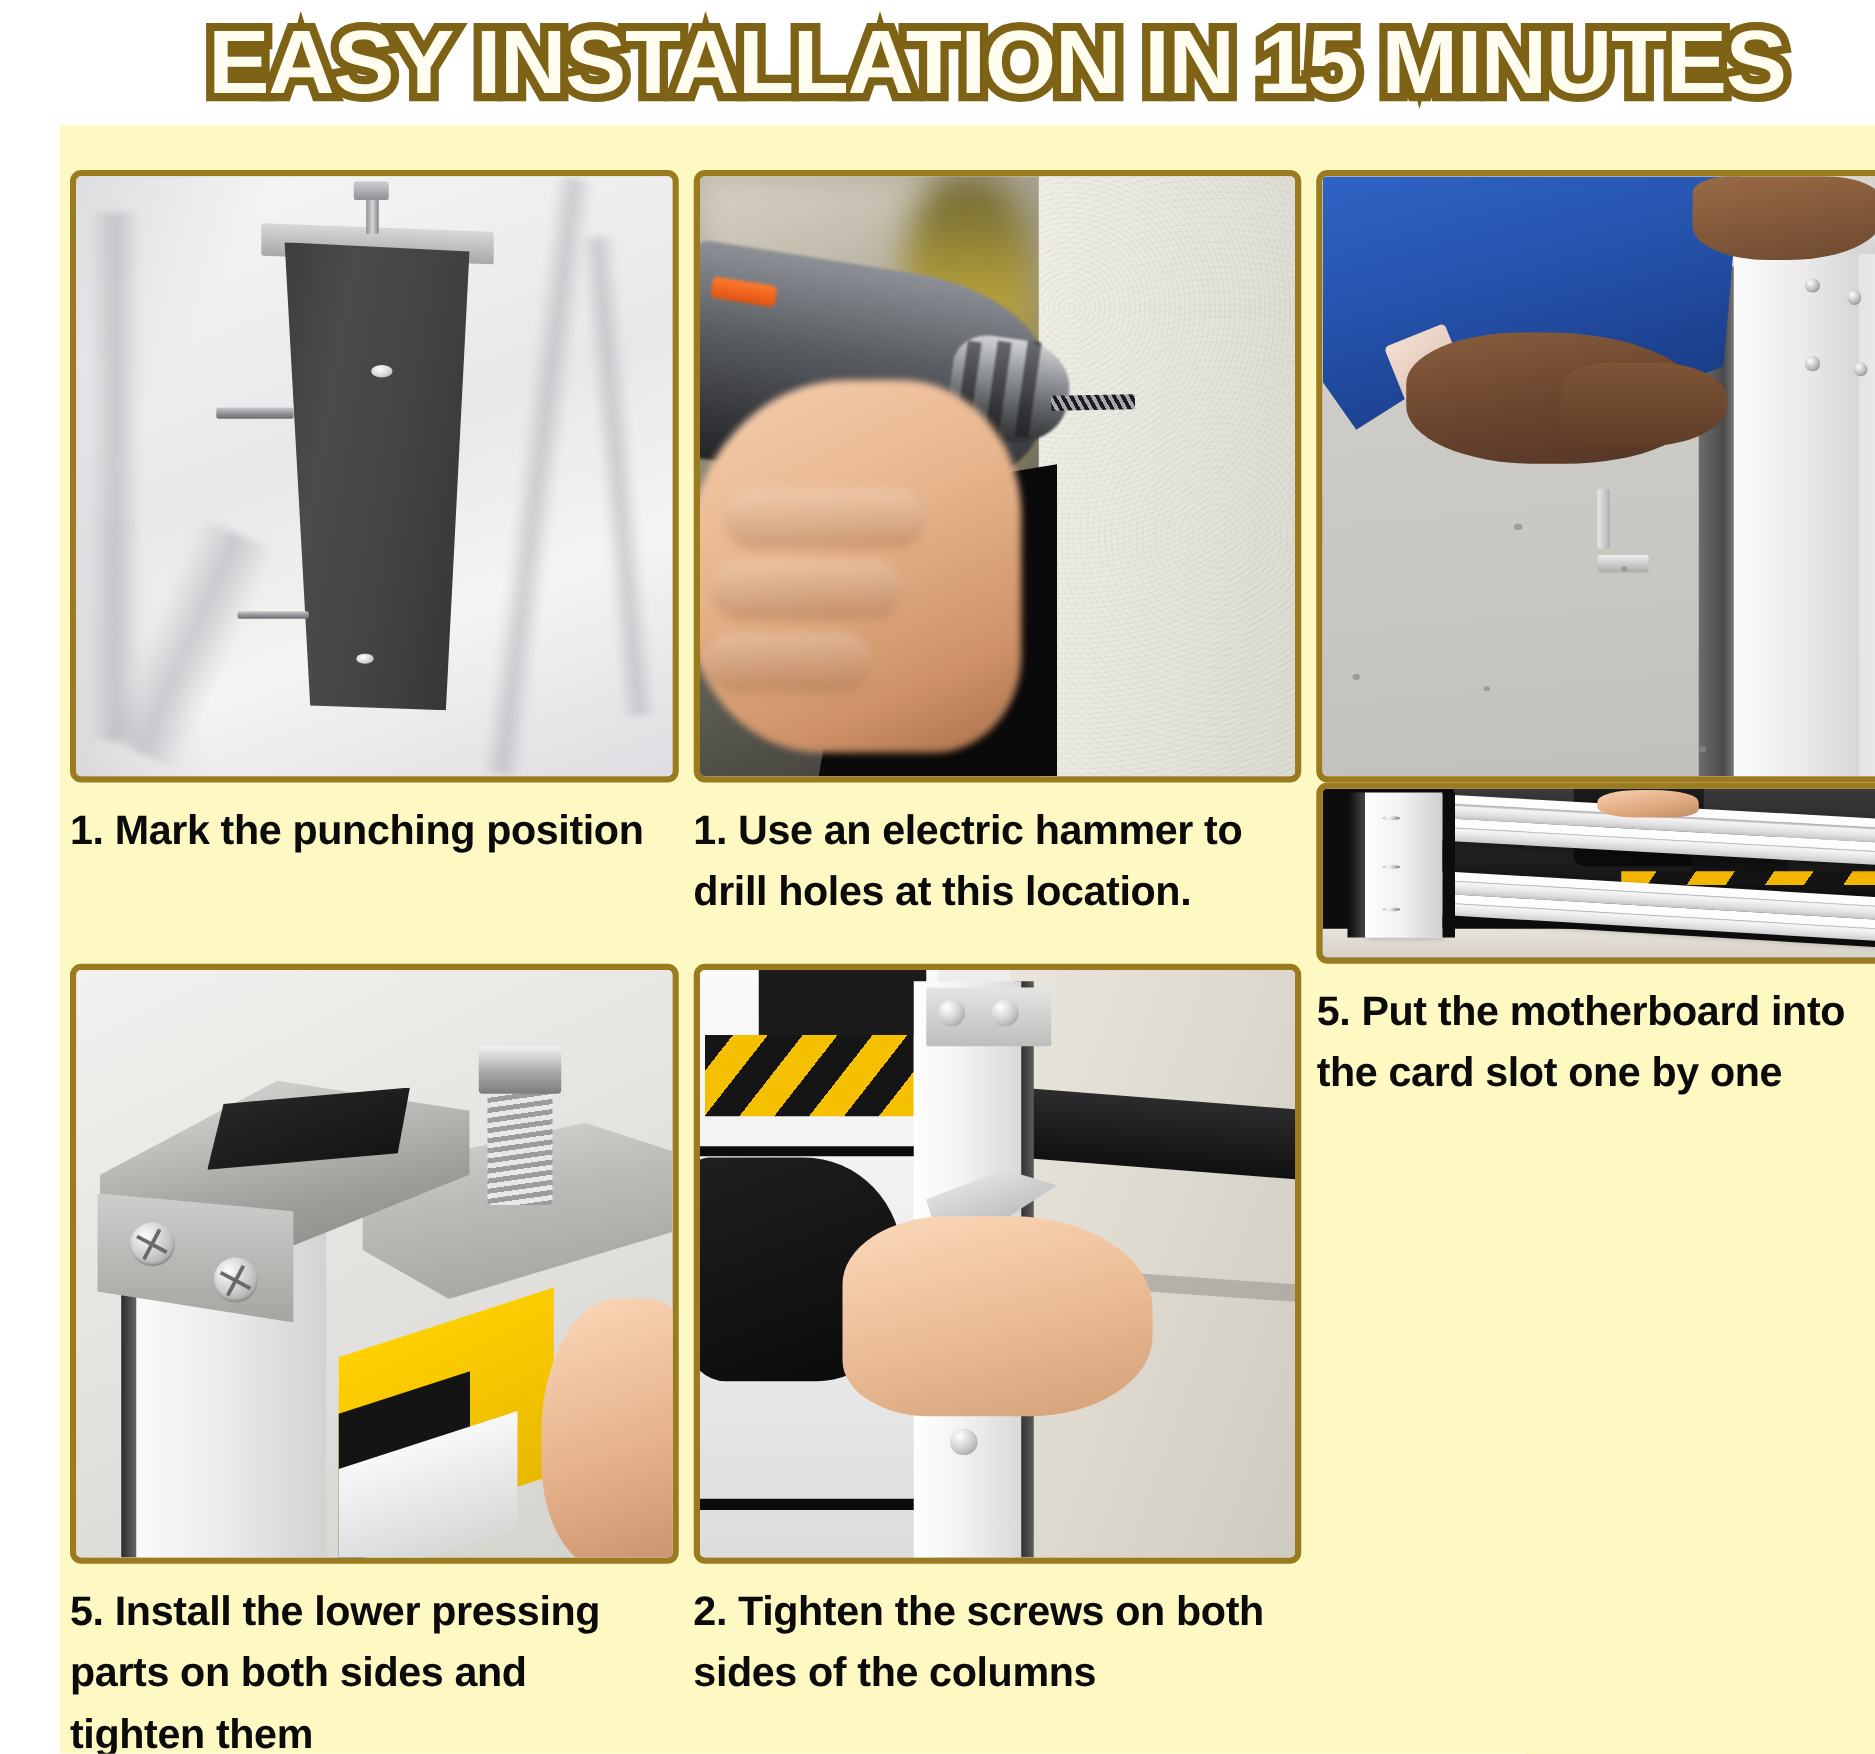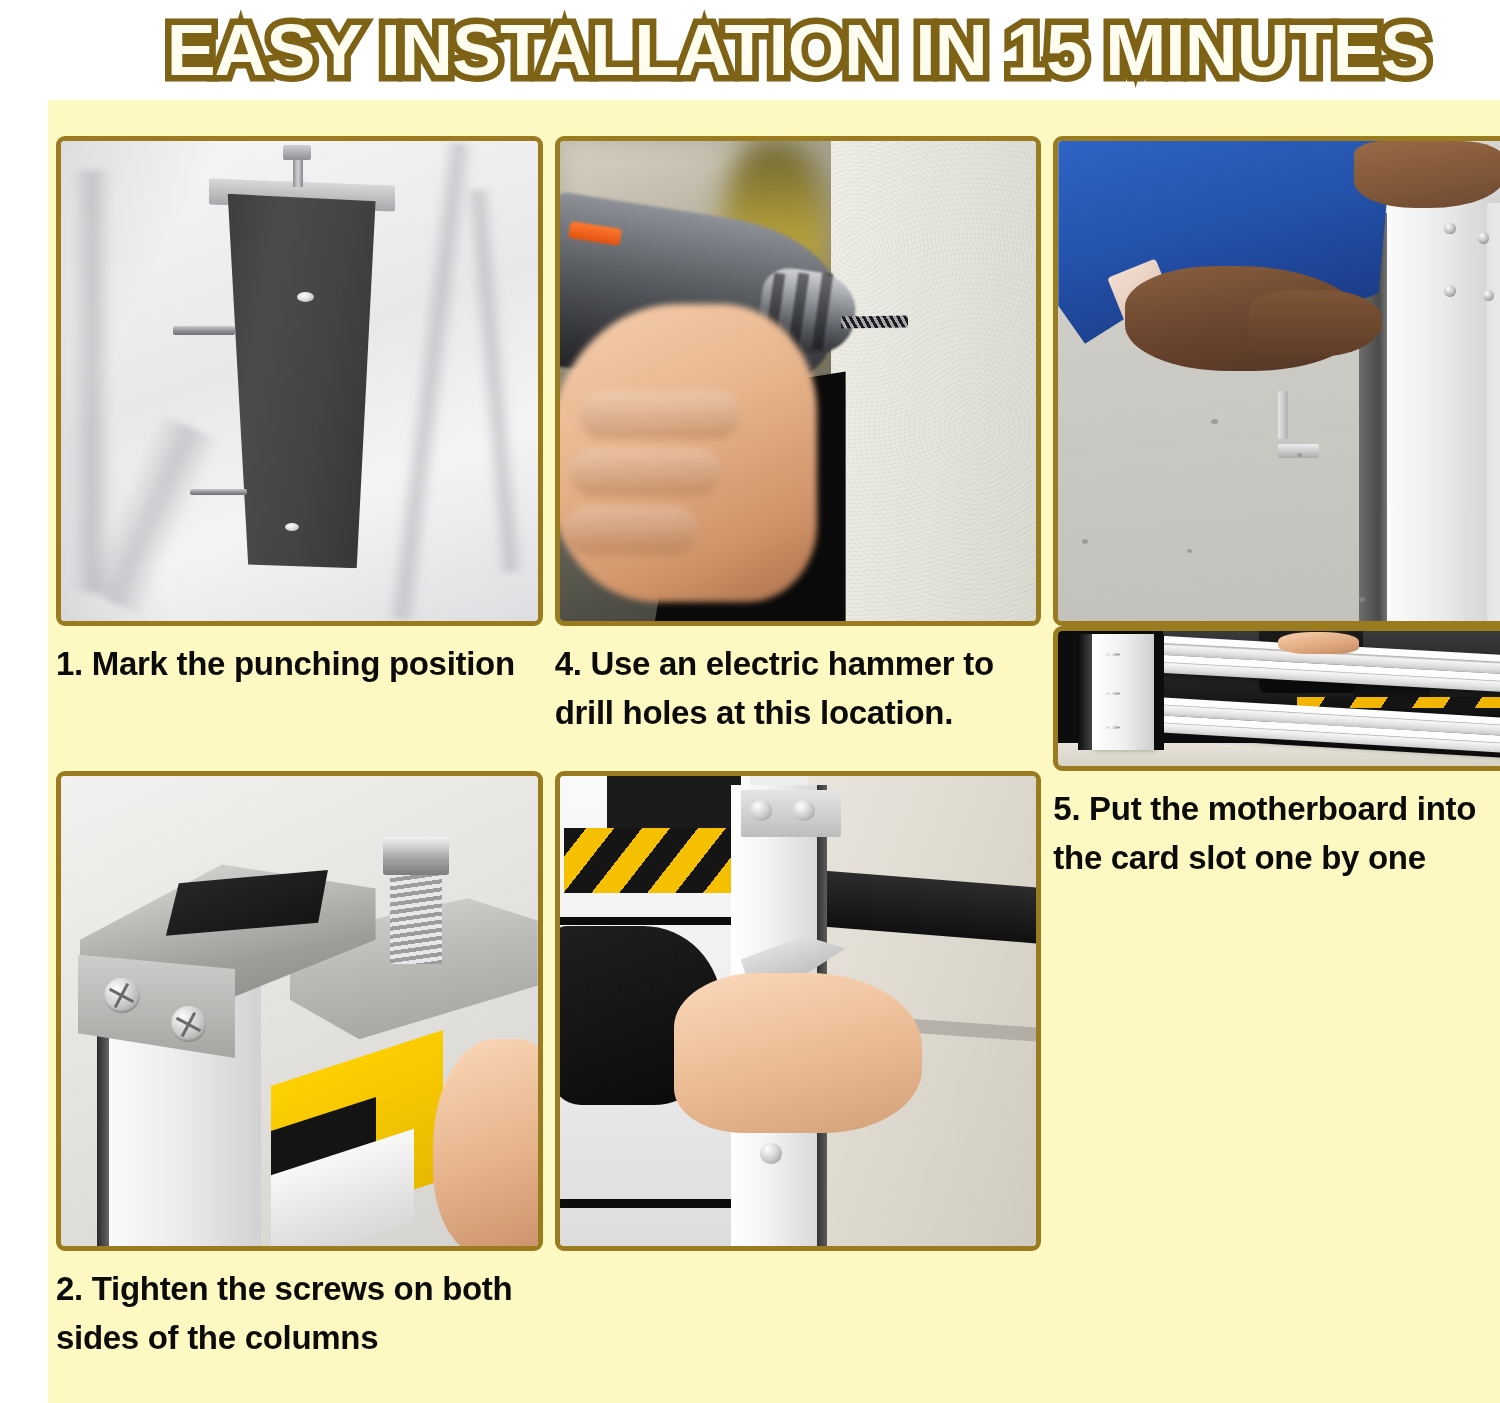--- a/index.html
+++ b/index.html
@@ -538,21 +538,21 @@
         <div class="p3-allen"></div>
         <div class="p3-speck" style="left:32%;top:58%;width:7px;height:5px;"></div>
         <div class="p3-speck" style="left:50%;top:65%;width:5px;height:4px;"></div>
         <div class="p3-speck" style="left:5%;top:83%;width:6px;height:5px;"></div>
         <div class="p3-speck" style="left:27%;top:85%;width:5px;height:4px;"></div>
         <div class="p3-speck" style="left:63%;top:95%;width:6px;height:5px;"></div>
       </div>
     </div>
 
     <div class="caption">1. Mark the punching position</div>
-    <div class="caption">4. Use an electric hammer to drill holes at this location.</div>
+    <div class="caption">1. Use an electric hammer to drill holes at this location.</div>
 
     <div class="photo-cell">
       <div class="photo-inner">
         <div class="p4-bg"></div>
         <div class="p4-wallback"></div>
         <div class="p4-legs"></div>
         <div class="p4-darkleg"></div>
         <div class="p4-floor"></div>
         <div class="p4-hazard" style="left:50%;top:49%;width:44%;height:8%;"></div>
         <div class="p4-board" style="left:19%;top:11%;width:81%;height:14%;transform:rotate(3.2deg);">
@@ -615,16 +615,17 @@
         <div class="p6-screw6" style="left:40%;top:5%;"></div>
         <div class="p6-screw6" style="left:49%;top:5%;"></div>
         <div class="p6-screw6" style="left:42%;top:78%;"></div>
         <div class="p6-sleeve"></div>
         <div class="p6-tool"></div>
         <div class="p6-hand"></div>
       </div>
     </div>
 
     <div class="caption">5. Put the motherboard into the card slot one by one</div>
+    <div class="caption">5. Install the lower pressing parts on both sides and tighten them</div>
     <div class="caption">2. Tighten the screws on both sides of the columns</div>
 
   </div>
 </div>
 
 </body></html>

